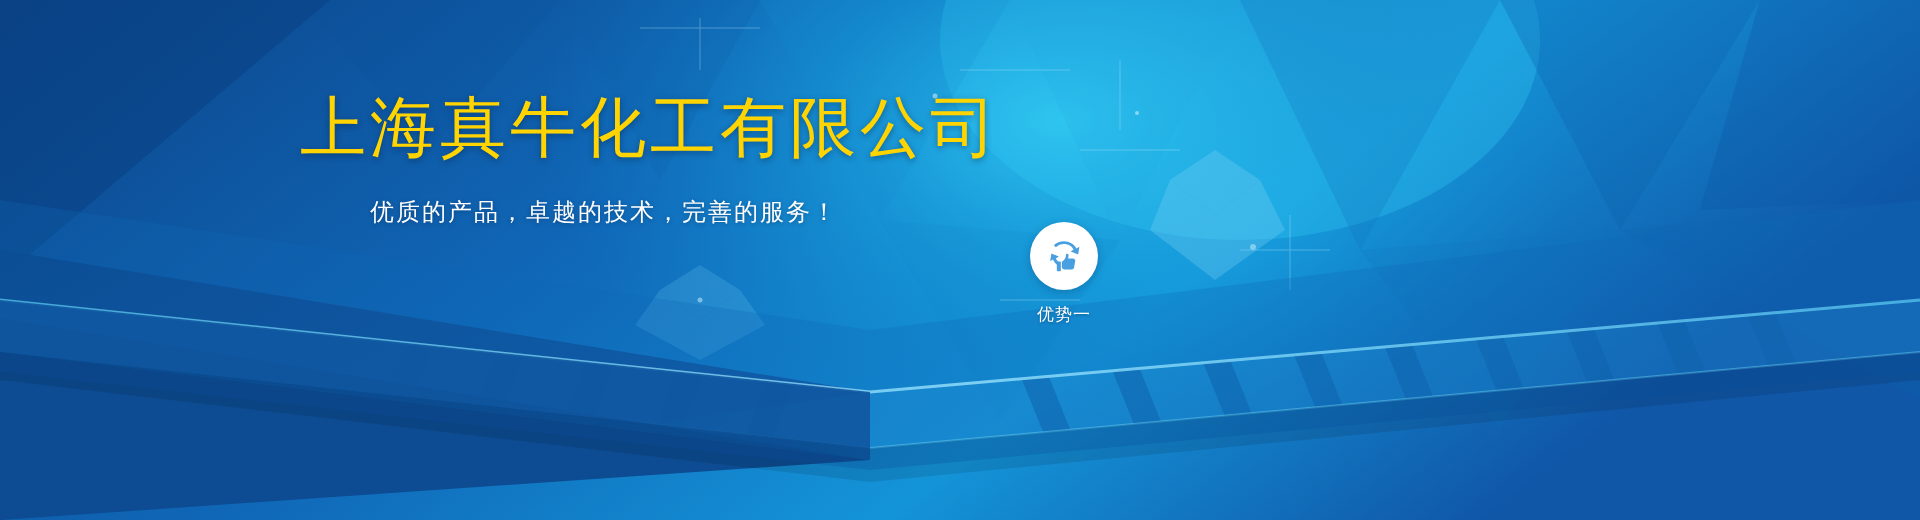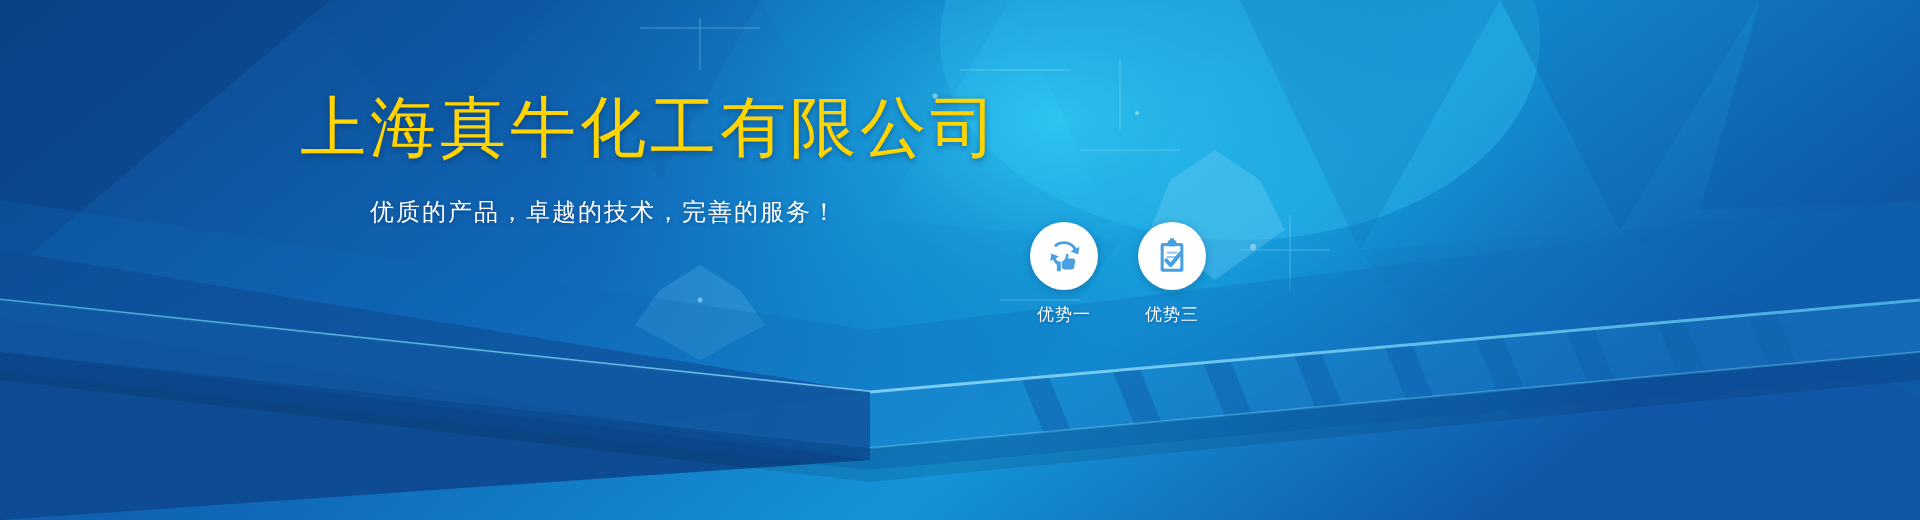--- a/index.html
+++ b/index.html
@@ -229,33 +229,17 @@
               <path d="M9.6 21.1l8.5 3.6-3.4 2.2c1.1 2.3 2.9 4.2 5.1 5.4l-1.6 2.9c-3-1.6-5.4-4.2-6.8-7.3l-3.2 2.1 1.4-8.9z"></path>
               <path d="M21.5 30.6c1.9-1.1 3.3-2.6 4.1-4.6.4-1 .6-1.9.6-3.1 0-.9.8-1.6 1.7-1.4.9.2 1.4 1 1.3 1.9l-.5 3.4h5.6c1.6 0 2.8 1.4 2.5 3l-1.3 7.4c-.2 1.3-1.3 2.2-2.6 2.2h-8.1c-.6 0-1.2-.2-1.7-.6l-1.6-1.2V30.6z"></path>
               <rect x="15.8" y="30.2" width="4.6" height="11.2" rx="1"></rect>
             </svg>
           </span>
         </div>
         <span class="adv-label">优势一</span>
       </div>
 
 
-      <div class="advantage">
-        <div class="adv-circle">
-          <span>
-            <svg width="42" height="42" viewBox="0 0 48 48">
-              <rect x="11" y="9" width="26" height="33" rx="3" fill="#4a9fe0"></rect>
-              <rect x="14.5" y="12.5" width="19" height="26" rx="1.5" fill="#ffffff"></rect>
-              <rect x="19" y="6" width="10" height="7" rx="2" fill="#4a9fe0"></rect>
-              <circle cx="24" cy="6" r="2.6" fill="#4a9fe0"></circle>
-              <rect x="18" y="19" width="12" height="2.4" fill="#9cc9ec"></rect>
-              <rect x="18" y="24" width="12" height="2.4" fill="#9cc9ec"></rect>
-              <polyline points="17.5,29 22.5,34.5 34,20.5" fill="none" stroke="#4a9fe0" stroke-width="4.4" stroke-linecap="round" stroke-linejoin="round"></polyline>
-            </svg>
-          </span>
-        </div>
-        <span class="adv-label">优势三</span>
-      </div>
 
 
     </div>
   </div>
 </div>
 
 </body></html>

